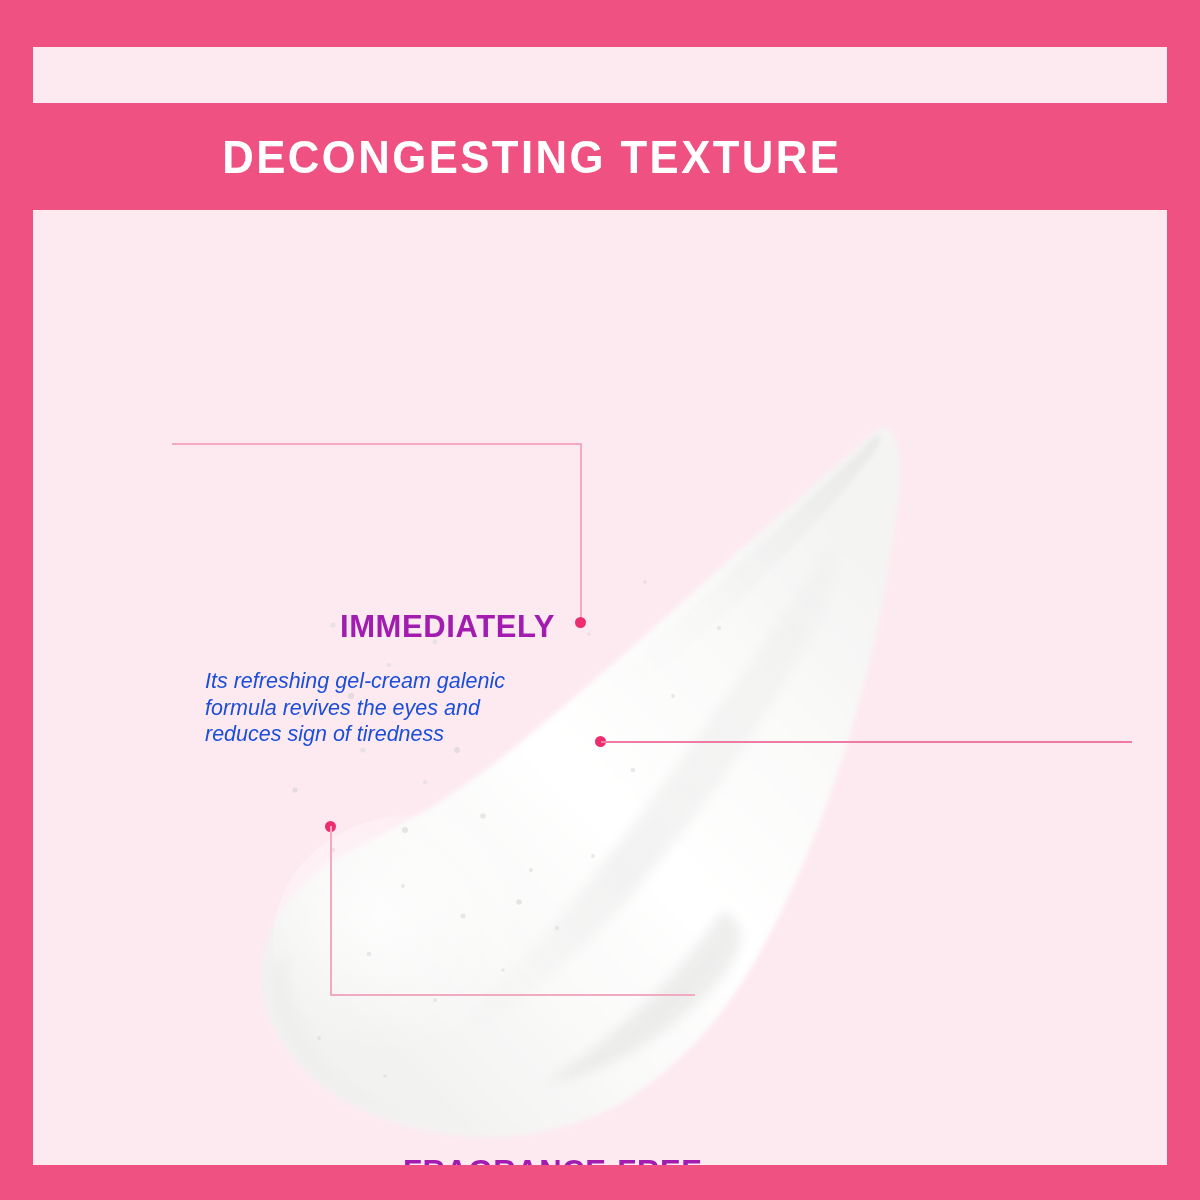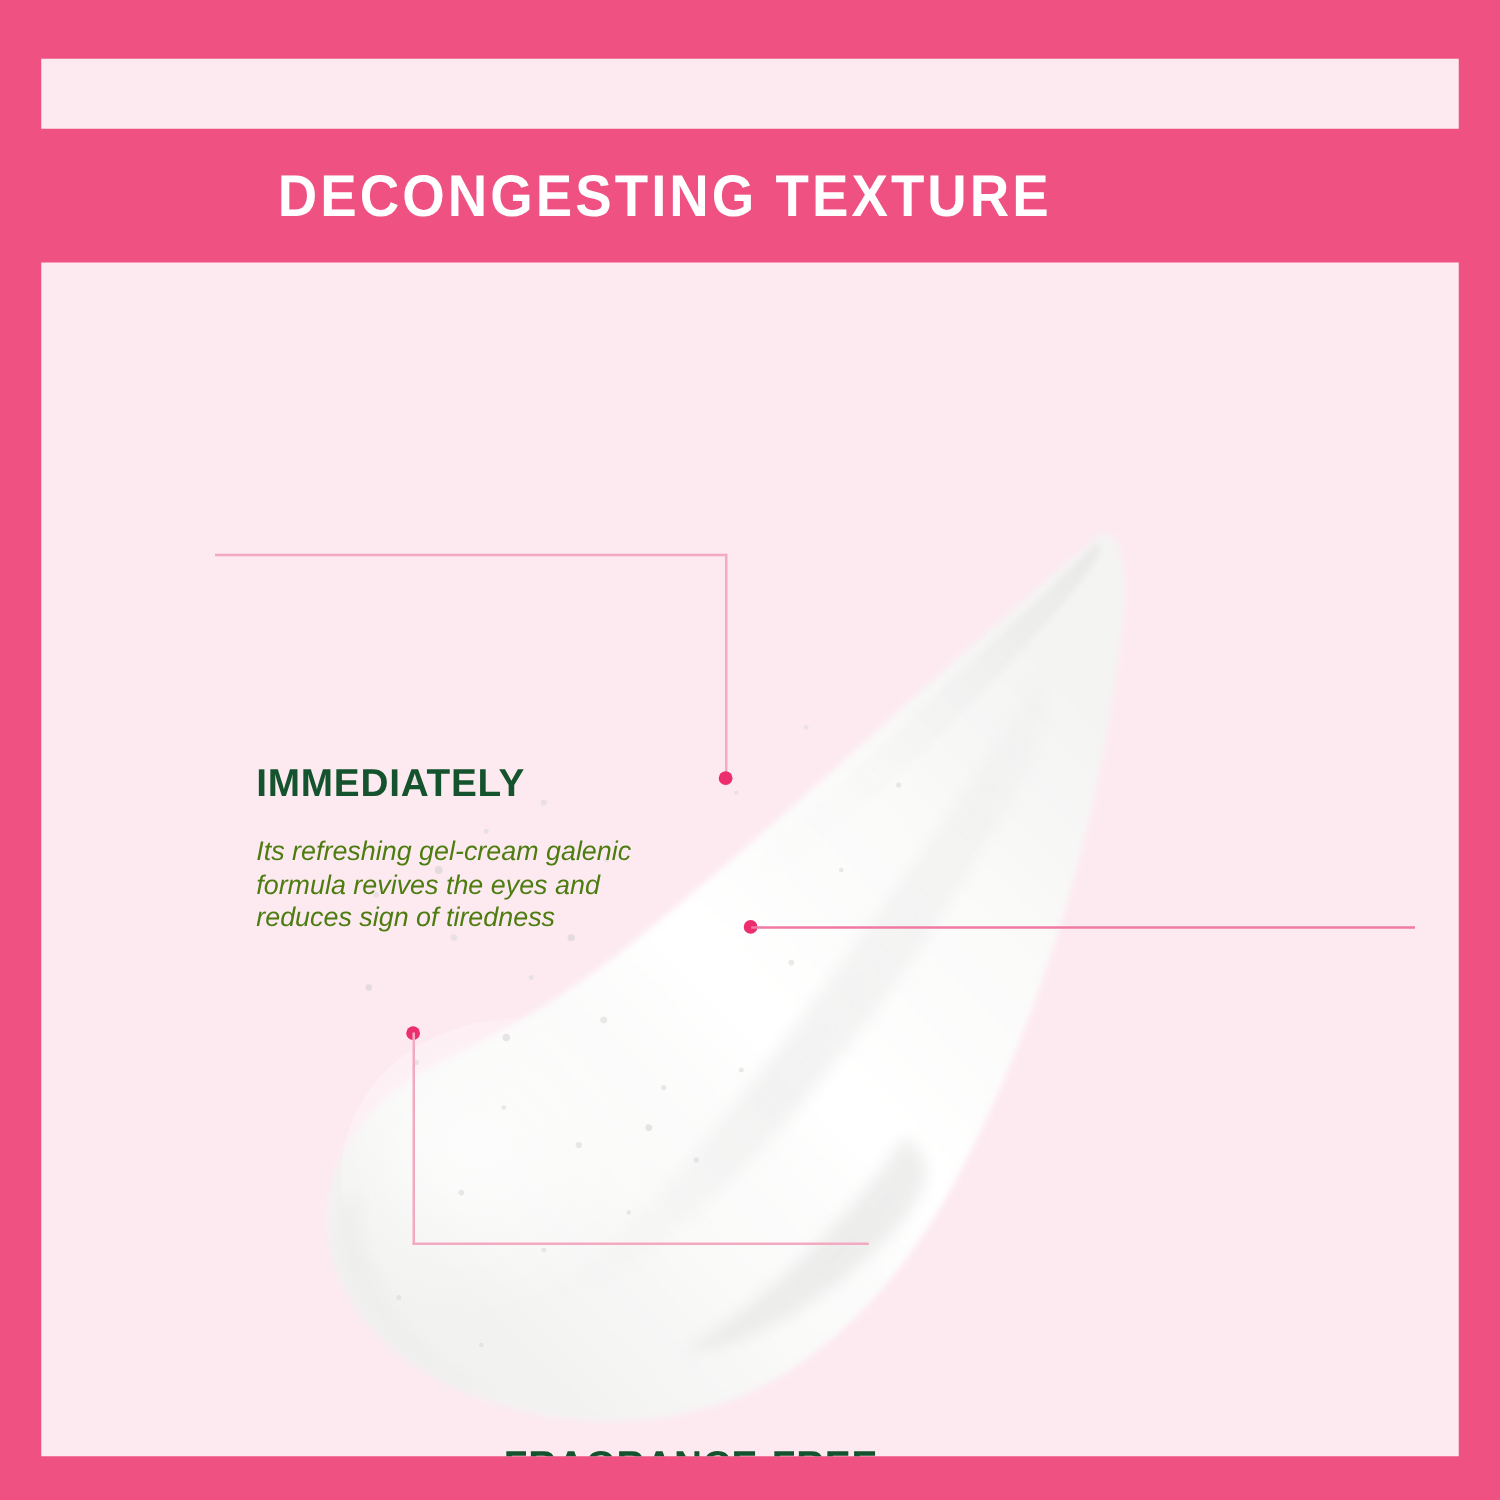--- a/index.html
+++ b/index.html
@@ -65,29 +65,30 @@
     left: 0;
     top: 0;
     width: 1134px;
     height: 955px;
     pointer-events: none;
   }
 
   
   .callout { position: absolute; }
   .callout-heading {
-    color: #14532d;
+    color: #a21caf;
     font-weight: 700;
     font-size: 31px;
     letter-spacing: 0.6px;
     white-space: nowrap;
     font-family: "Liberation Sans", sans-serif;
+    text-align: right;
   }
   .callout-body {
-    color: #4d7c0f;
+    color: #1d4ed8;
     font-style: italic;
     font-size: 21.5px;
     line-height: 26.5px;
     font-family: "Liberation Sans", sans-serif;
   }
 
   
   #callout-immediately { left: 172px; top: 399px; }
   #callout-immediately .callout-heading { display: block; }
   #callout-immediately .callout-body {

